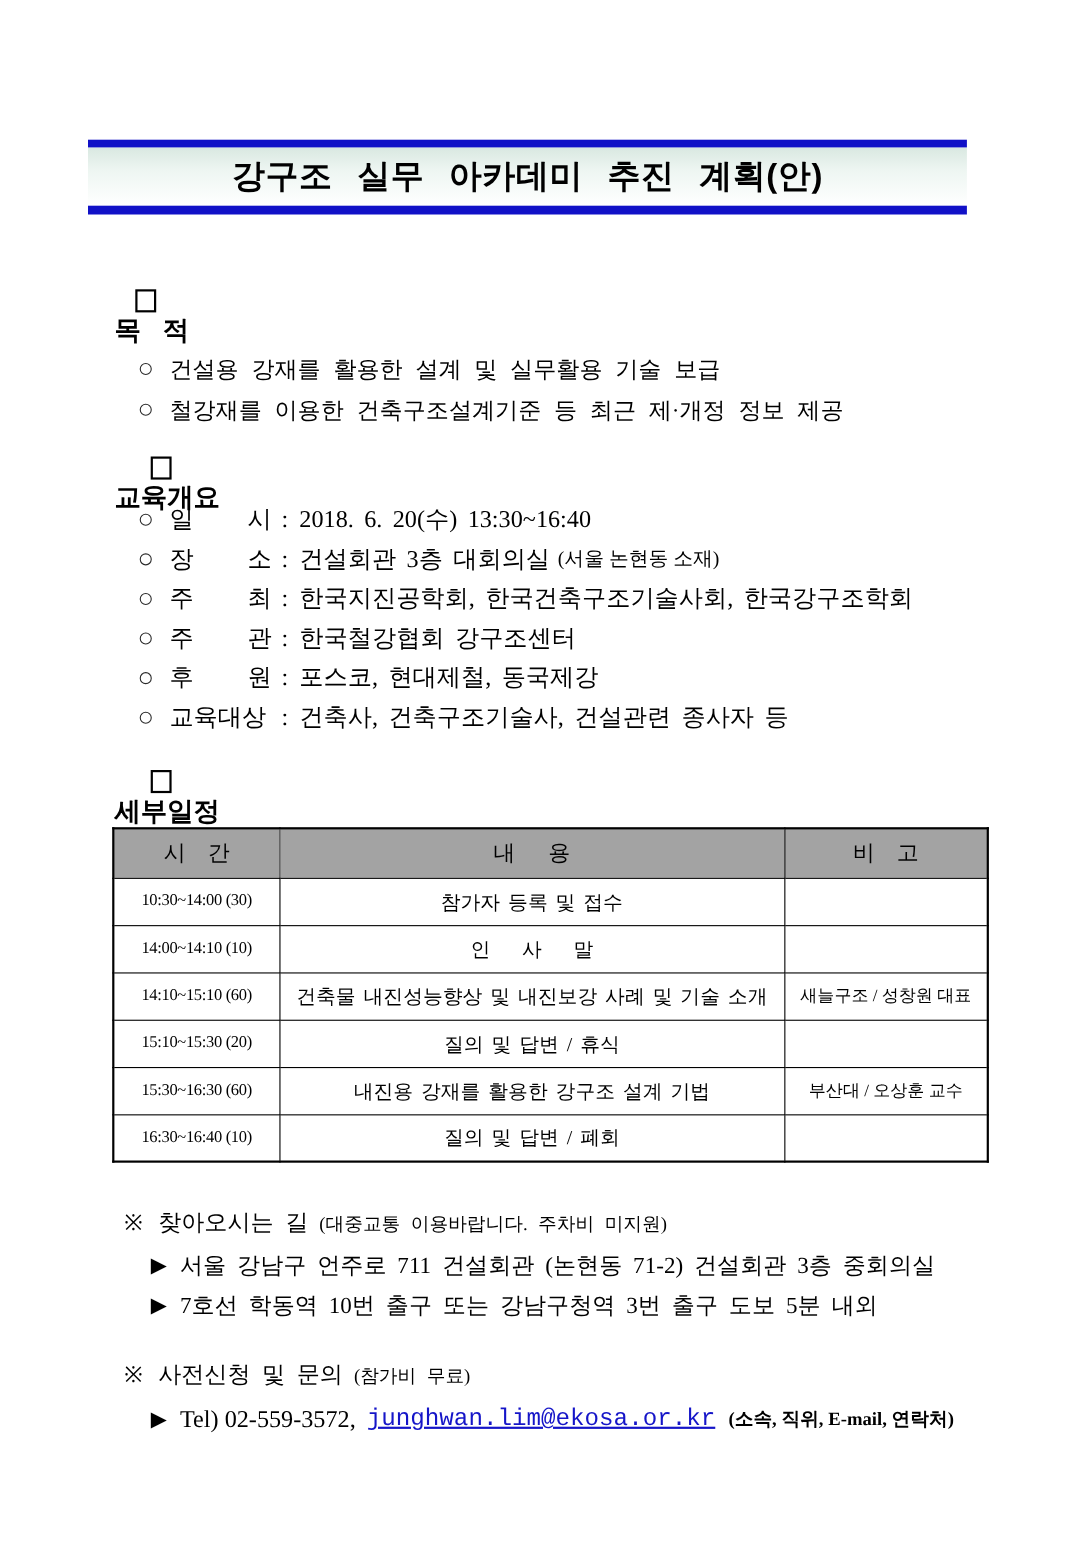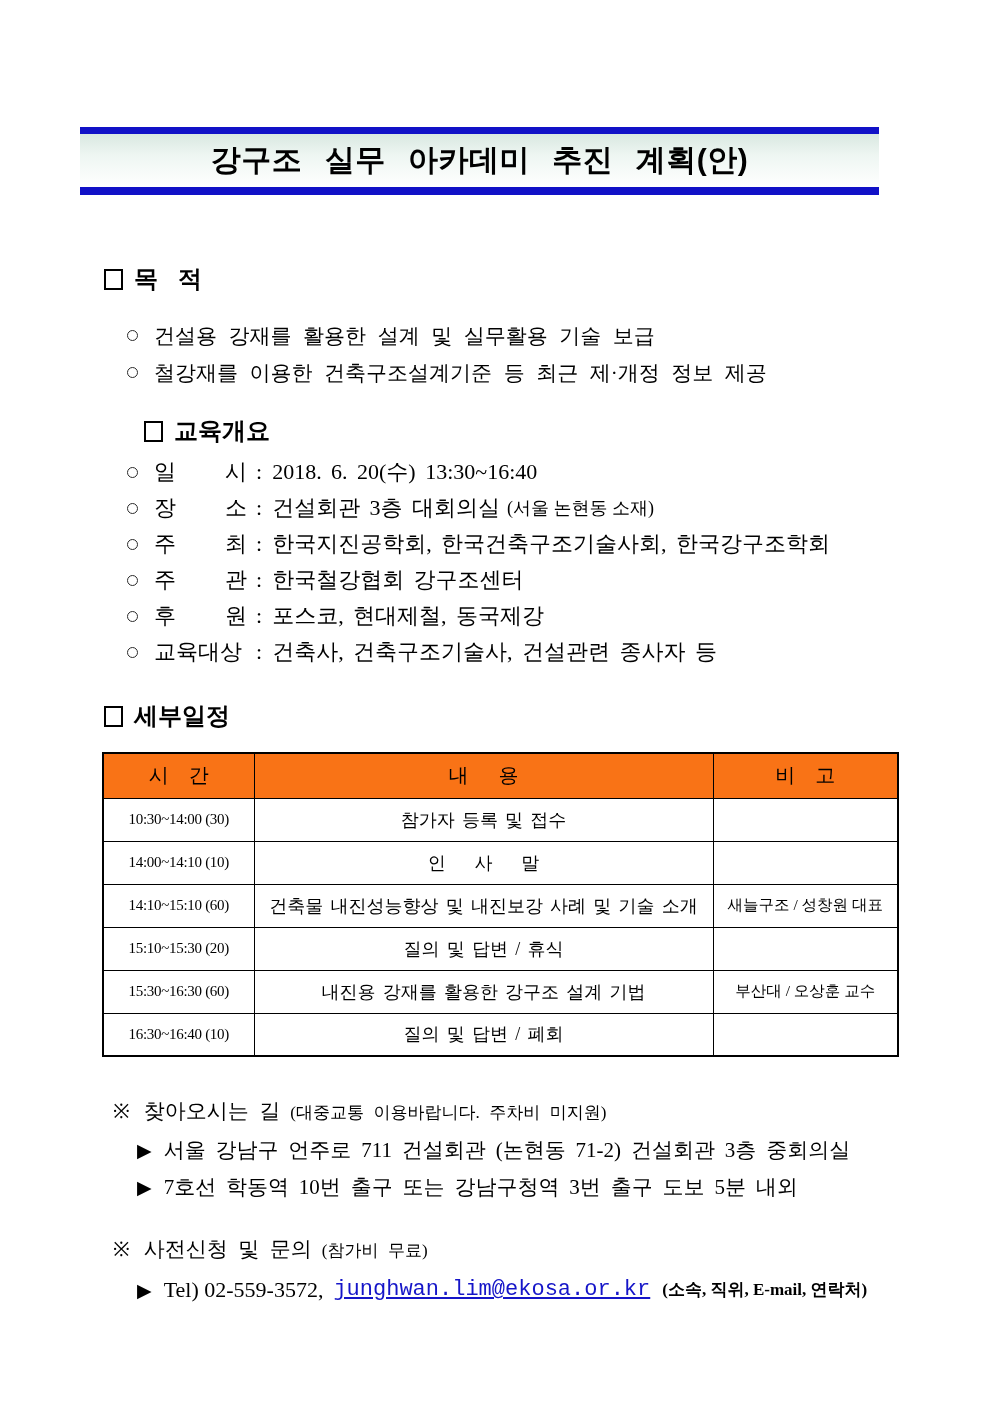--- a/index.html
+++ b/index.html
@@ -20,29 +20,29 @@
   .banner-title {
     font-family:"Liberation Sans","DejaVu Sans",sans-serif;
     font-size:30px; font-weight:bold; letter-spacing:0.5px; word-spacing:0.45em;
     color:#000; white-space:pre;
   }
 
   
   .section-heading {
     position:absolute; left:104px; display:flex; align-items:center;
     font-family:"Liberation Sans","DejaVu Sans",sans-serif;
-    font-size:24px; font-weight:bold;
+    font-size:24px; font-weight:bold;flex-direction:column;
   }
   .square-icon {
     display:inline-block; width:19px; height:21px;
     border:2.5px solid #000; margin-right:11px; background:#fff; flex:0 0 auto;
   }
   .heading-text { white-space:pre; }
   #purpose-heading  { top:263px; }
-  #overview-heading { top:415px;margin-left:40px; }
+  #overview-heading { top:415px; }
   #schedule-heading { top:700px; }
 
   
   .bullet-list { position:absolute; left:127px; top:317px; }
   .bullet-row { display:flex; align-items:center; height:37px; font-size:21px; word-spacing:0.3em; }
   .circle-icon {
     display:inline-block; width:11px; height:11px; border:1.6px solid #2b2b2b;
     border-radius:50%; margin-right:16px; background:#fff; flex:0 0 auto;
   }
 
@@ -61,21 +61,21 @@
   .schedule-table {
     position:absolute; left:102px; top:752px; width:795px;
     border-collapse:collapse; table-layout:fixed;
     border:2.5px solid #000;
   }
   .schedule-table th, .schedule-table td {
     border:1.6px solid #000; text-align:center; vertical-align:middle;
     overflow:hidden;
   }
   .schedule-table th {
-    height:45px; background:#f97316; font-weight:normal; font-size:20px; white-space:pre;
+    height:45px; background:#a3a3a3; font-weight:normal; font-size:20px; white-space:pre;
   }
   .schedule-table td { height:43px; }
   .col-time    { width:151px; }
   .col-content { width:459px; }
   .col-note    { width:185px; }
   td.cell-time    { font-size:15px; letter-spacing:-0.3px; white-space:nowrap; }
   td.cell-content { font-size:18px; white-space:pre; word-spacing:0.15em; }
   td.cell-note    { font-size:15.5px; white-space:nowrap; }
 
   

